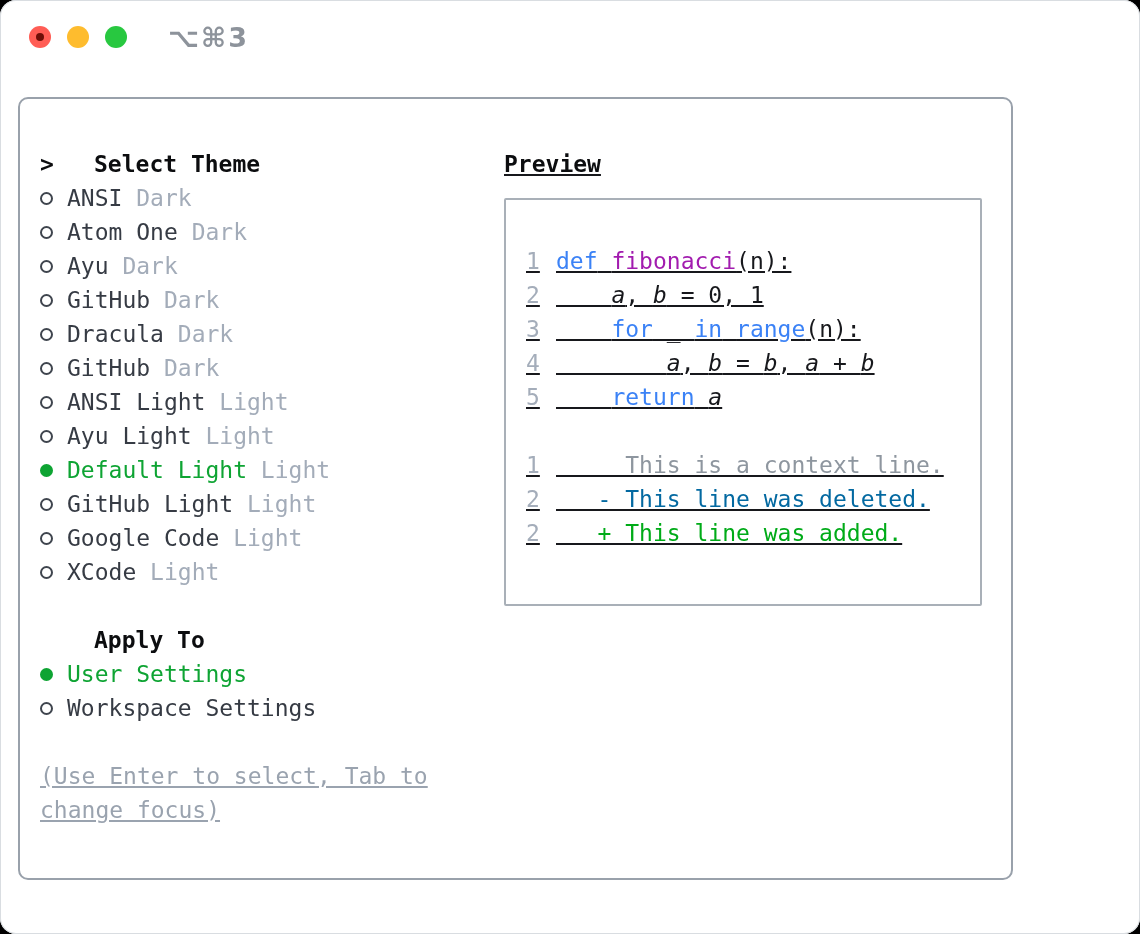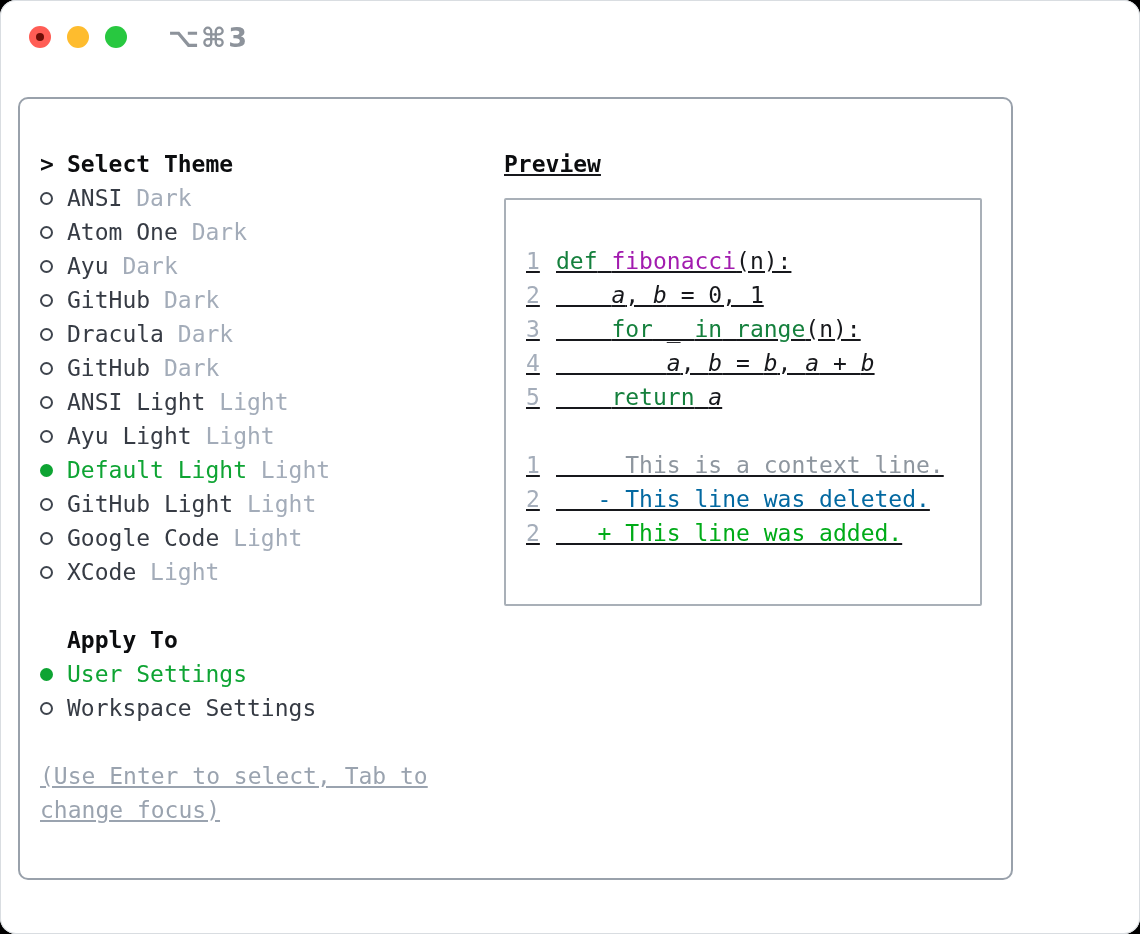--- a/index.html
+++ b/index.html
@@ -40,37 +40,37 @@
   .right-col { flex:1;text-decoration:underline; }
   .row { height:34px; display:flex; align-items:center; white-space:pre; }
   .row.blank { }
   .marker { width:27px; flex:none; display:flex; align-items:center; }
   .prompt { font-weight:bold; color:#0c0d0f; }
   .dot {
     width:13px; height:13px; border-radius:50%;
     border:2px solid #3f454e;
   }
   .dot.filled { background:#0ea433; border-color:#0ea433; }
-  .hdr { font-weight:bold; color:#0c0d0f; }
+  .hdr { font-weight:bold; color:#0c0d0f;margin-left:27px; }
   .theme-name { color:#363b44; }
   .theme-name.sel { color:#0ea433; }
   .theme-variant { color:#a3acb9; }
   .opt-label { color:#363b44; }
   .opt-label.sel { color:#0ea433; }
   .help { color:#9aa3af; white-space:pre;text-decoration:underline; }
   
   .preview-title { height:34px; line-height:34px; font-weight:bold; color:#0c0d0f; }
   .preview-box {
     margin-top:17px; width:478px; height:408px;
     border:2px solid #a9b0b8; border-radius:2px;
     padding:44px 16px 0 20px; background:#fff;
   }
   .code-line { display:flex; height:34px; line-height:34px; white-space:pre; }
   .ln { width:30px; flex:none; color:#a4adba; }
-  .tok-kw  { color:#15803d; }
+  .tok-kw  { color:#3b82f6; }
   .tok-fn  { color:#a21caf; }
   .tok-pl  { color:#17181c; }
   .tok-var { color:#17181c; font-style:italic; }
   .tok-ctx { color:#8e969f; }
   .tok-del { color:#0369a1; }
   .tok-add { color:#00ab18; }
 </style>
 </head>
 <body>
 

